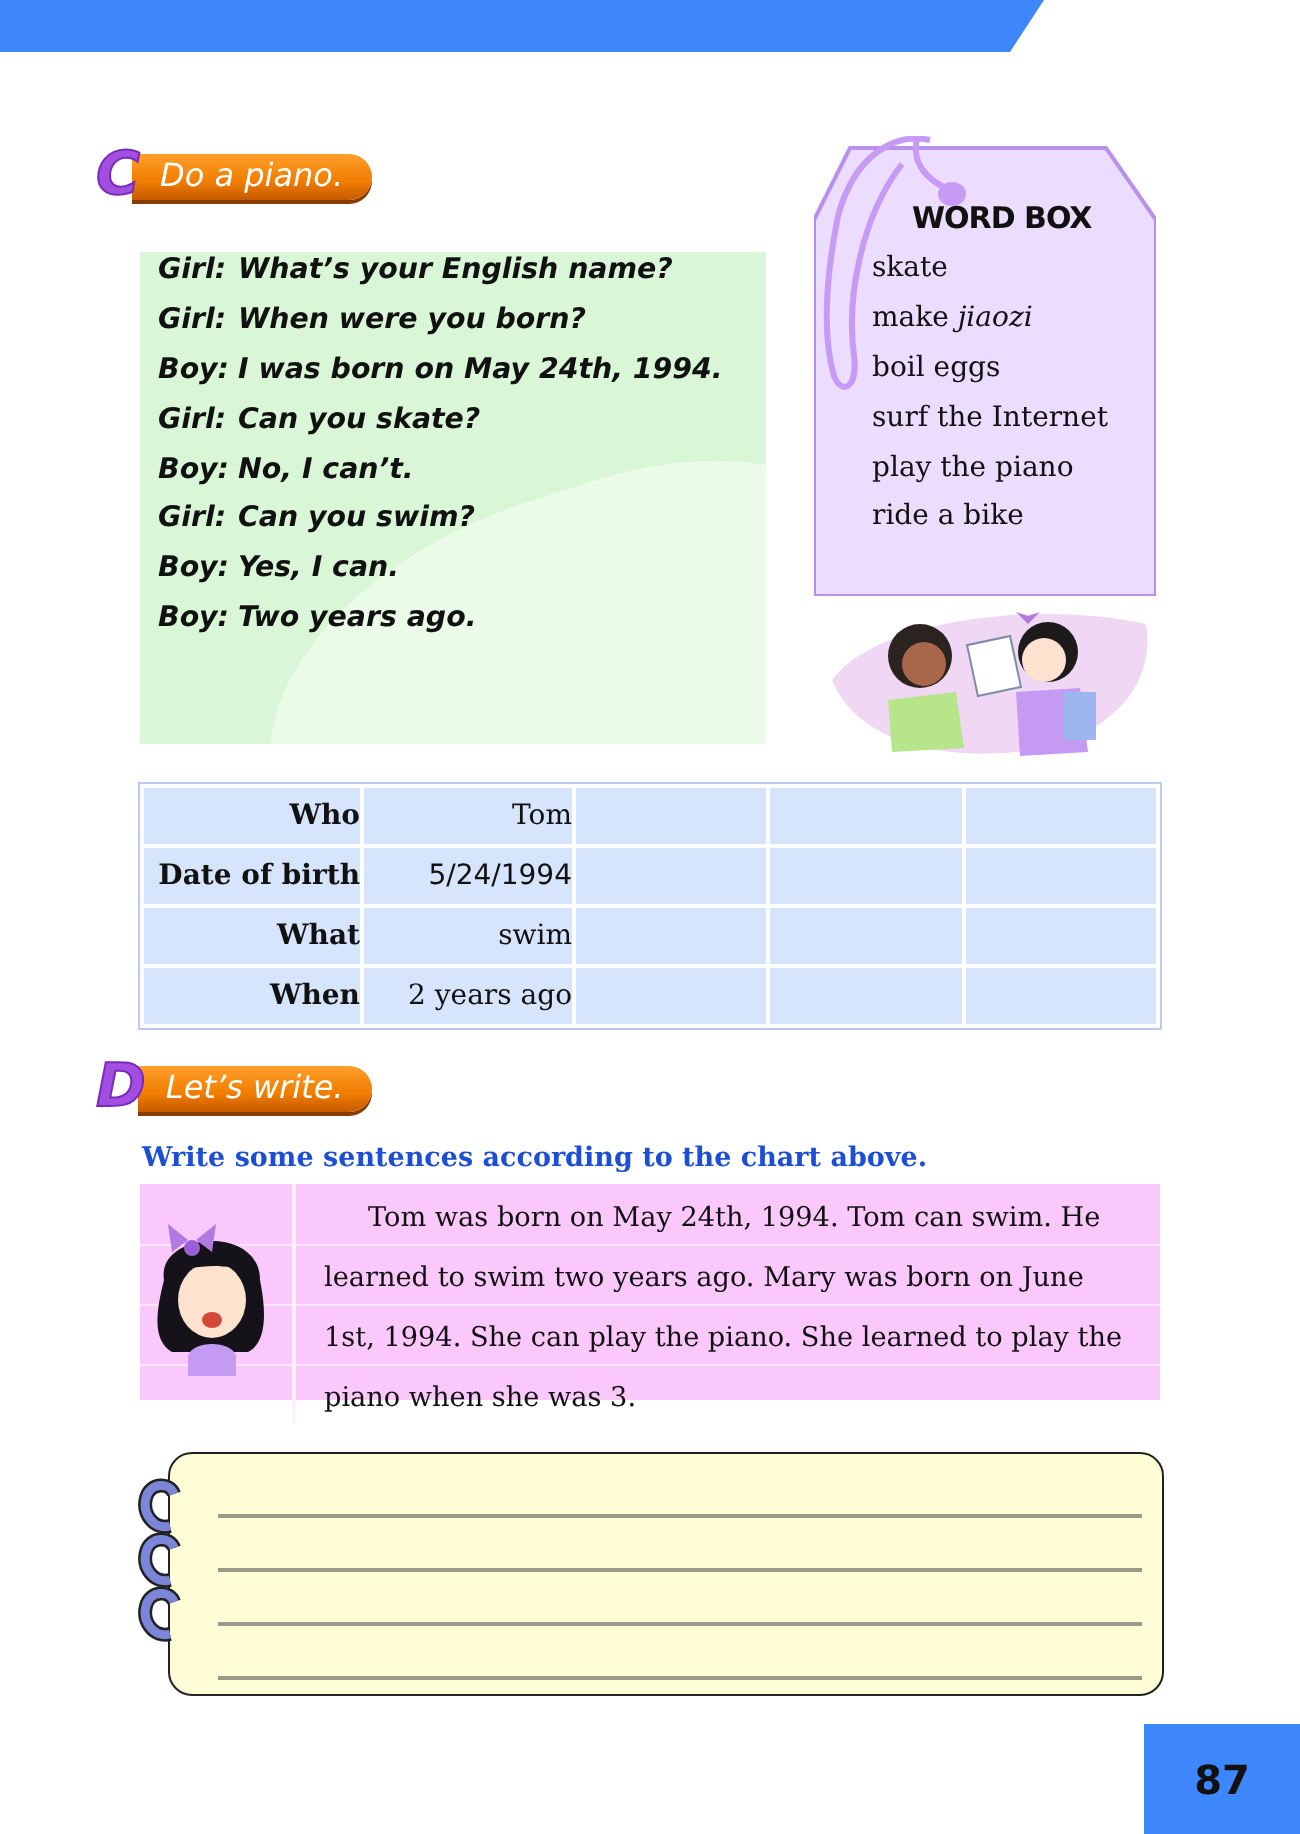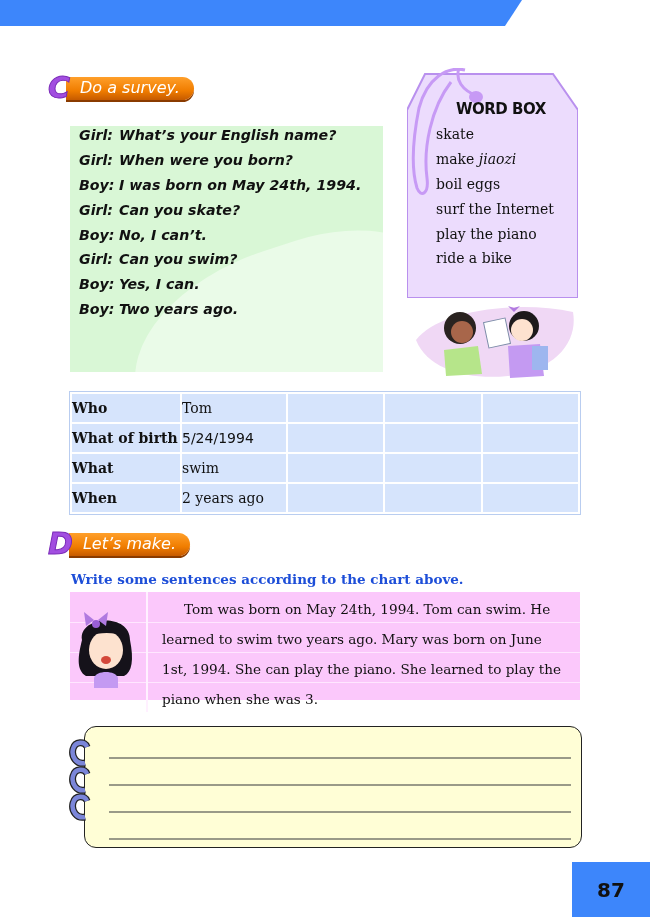--- a/index.html
+++ b/index.html
@@ -23,21 +23,21 @@
   .dialog .spk { display:inline-block; width:40px; }
   .wordbox { position:absolute; left:407px; top:68px; width:171px; height:230px; }
   .wordbox-title { position:absolute; left:456px; top:100px; font-family:"DejaVu Sans", sans-serif;
         font-weight:bold; font-size:15px; letter-spacing:-0.5px; }
   .wordlist { position:absolute; left:436px; top:122px; margin:0; padding:0; list-style:none;
         font-size:14px; font-family:"DejaVu Serif", serif; }
   .wordlist li { height:24.9px; line-height:24.9px; white-space:nowrap; }
   .kids { position:absolute; left:408px; top:300px; width:172px; height:82px; }
   table.survey { position:absolute; left:70px; top:392px; width:510px; height:122px;
         border-collapse:collapse; background:#d6e4fc; font-family:"DejaVu Serif", serif; font-size:14px; }
-  table.survey td { border:2px solid #ffffff; text-align:left; padding:0; height:28px;margin-left:11px; }
+  table.survey td { border:2px solid #ffffff; text-align:right; padding:0; height:28px;margin-left:11px; }
   table.survey { outline:1px solid #b9cdf0; }
   table.survey td.hdr { font-weight:bold; width:108px; }
   table.survey td.val { width:104px; }
   .instruction { position:absolute; left:71px; top:571px; color:#1d4ed8; font-weight:bold;
         font-family:"DejaVu Serif", serif; font-size:13.5px; }
   .sample { position:absolute; left:70px; top:592px; width:510px; height:108px; background:#fbc8fb; }
   .sample-lines div { position:absolute; left:0; width:510px; height:1px; background:#ffe6ff; }
   .sample-divider { position:absolute; left:76px; top:0; width:2px; height:120px; background:#fff0ff; }
   .sample-text { position:absolute; left:92px; top:2px; width:400px; margin:0; font-size:13.6px;
         line-height:30px; font-family:"DejaVu Serif", serif; }
@@ -53,21 +53,21 @@
 </style>
 </head>
 <body>
 
 <svg class="topbar" viewBox="0 0 650 26">
   <polygon points="0,0 522,0 505,26 0,26" fill="#3d86fb"></polygon>
 </svg>
 
 <div class="section-tag" style="left:48px; top:73px;">
   <span class="section-letter">C</span>
-  <span class="section-pill">Do a survey.</span>
+  <span class="section-pill">Do a piano.</span>
 </div>
 
 <div class="dialog-bg"></div>
 <ul class="dialog">
   <li><span class="spk">Girl:</span><span>What’s your English name?</span></li>
   <li><span class="spk">Girl:</span><span>When were you born?</span></li>
   <li><span class="spk">Boy:</span><span>I was born on May 24th, 1994.</span></li>
   <li><span class="spk">Girl:</span><span>Can you skate?</span></li>
   <li><span class="spk">Boy:</span><span>No, I can’t.</span></li>
   <li><span class="spk">Girl:</span><span>Can you swim?</span></li>
@@ -107,21 +107,21 @@
 <table class="survey">
   <tbody>
       <tr>
     <td class="hdr">Who</td>
     <td class="val">Tom</td>
     <td></td>
     <td></td>
     <td></td>
   </tr>
   <tr>
-    <td class="hdr">What of birth</td>
+    <td class="hdr">Date of birth</td>
     <td class="val" style="font-family:'DejaVu Sans',sans-serif;">5/24/1994</td>
     <td></td>
     <td></td>
     <td></td>
   </tr>
   <tr>
     <td class="hdr">What</td>
     <td class="val">swim</td>
     <td></td>
     <td></td>
@@ -132,21 +132,21 @@
     <td class="val">2 years ago</td>
     <td></td>
     <td></td>
     <td></td>
   </tr>
 </tbody>
   </table>
 
 <div class="section-tag" style="left:48px; top:529px;">
   <span class="section-letter">D</span>
-  <span class="section-pill">Let’s make.</span>
+  <span class="section-pill">Let’s write.</span>
 </div>
 
 <div class="instruction">Write some sentences according to the chart above.</div>
 
 <div class="sample">
   <div class="sample-lines">
     <div style="top:30px;"></div>
       <div style="top:60px;"></div>
       <div style="top:90px;"></div>
   </div>

